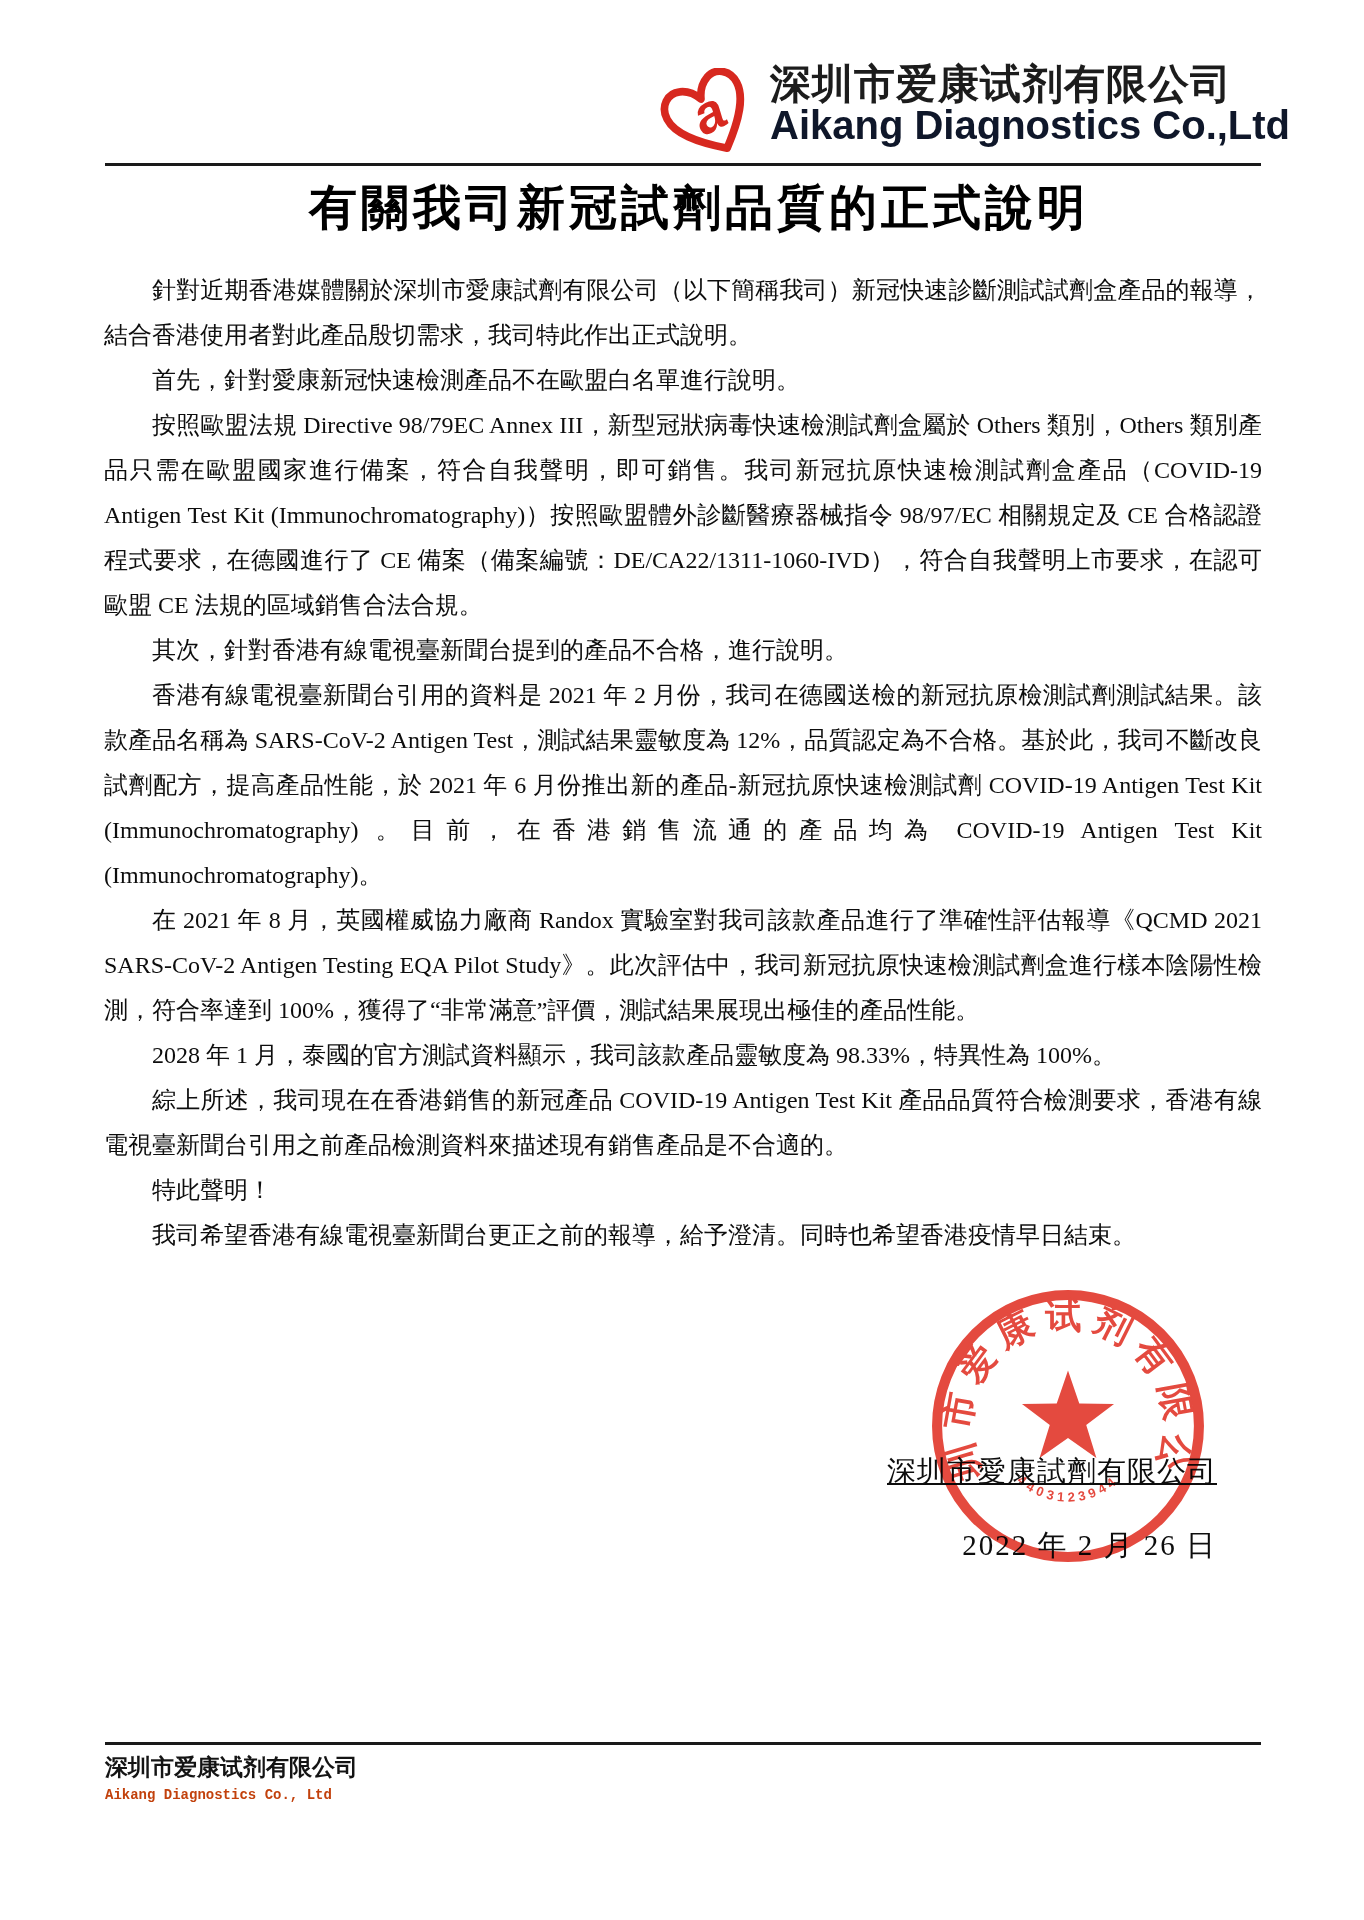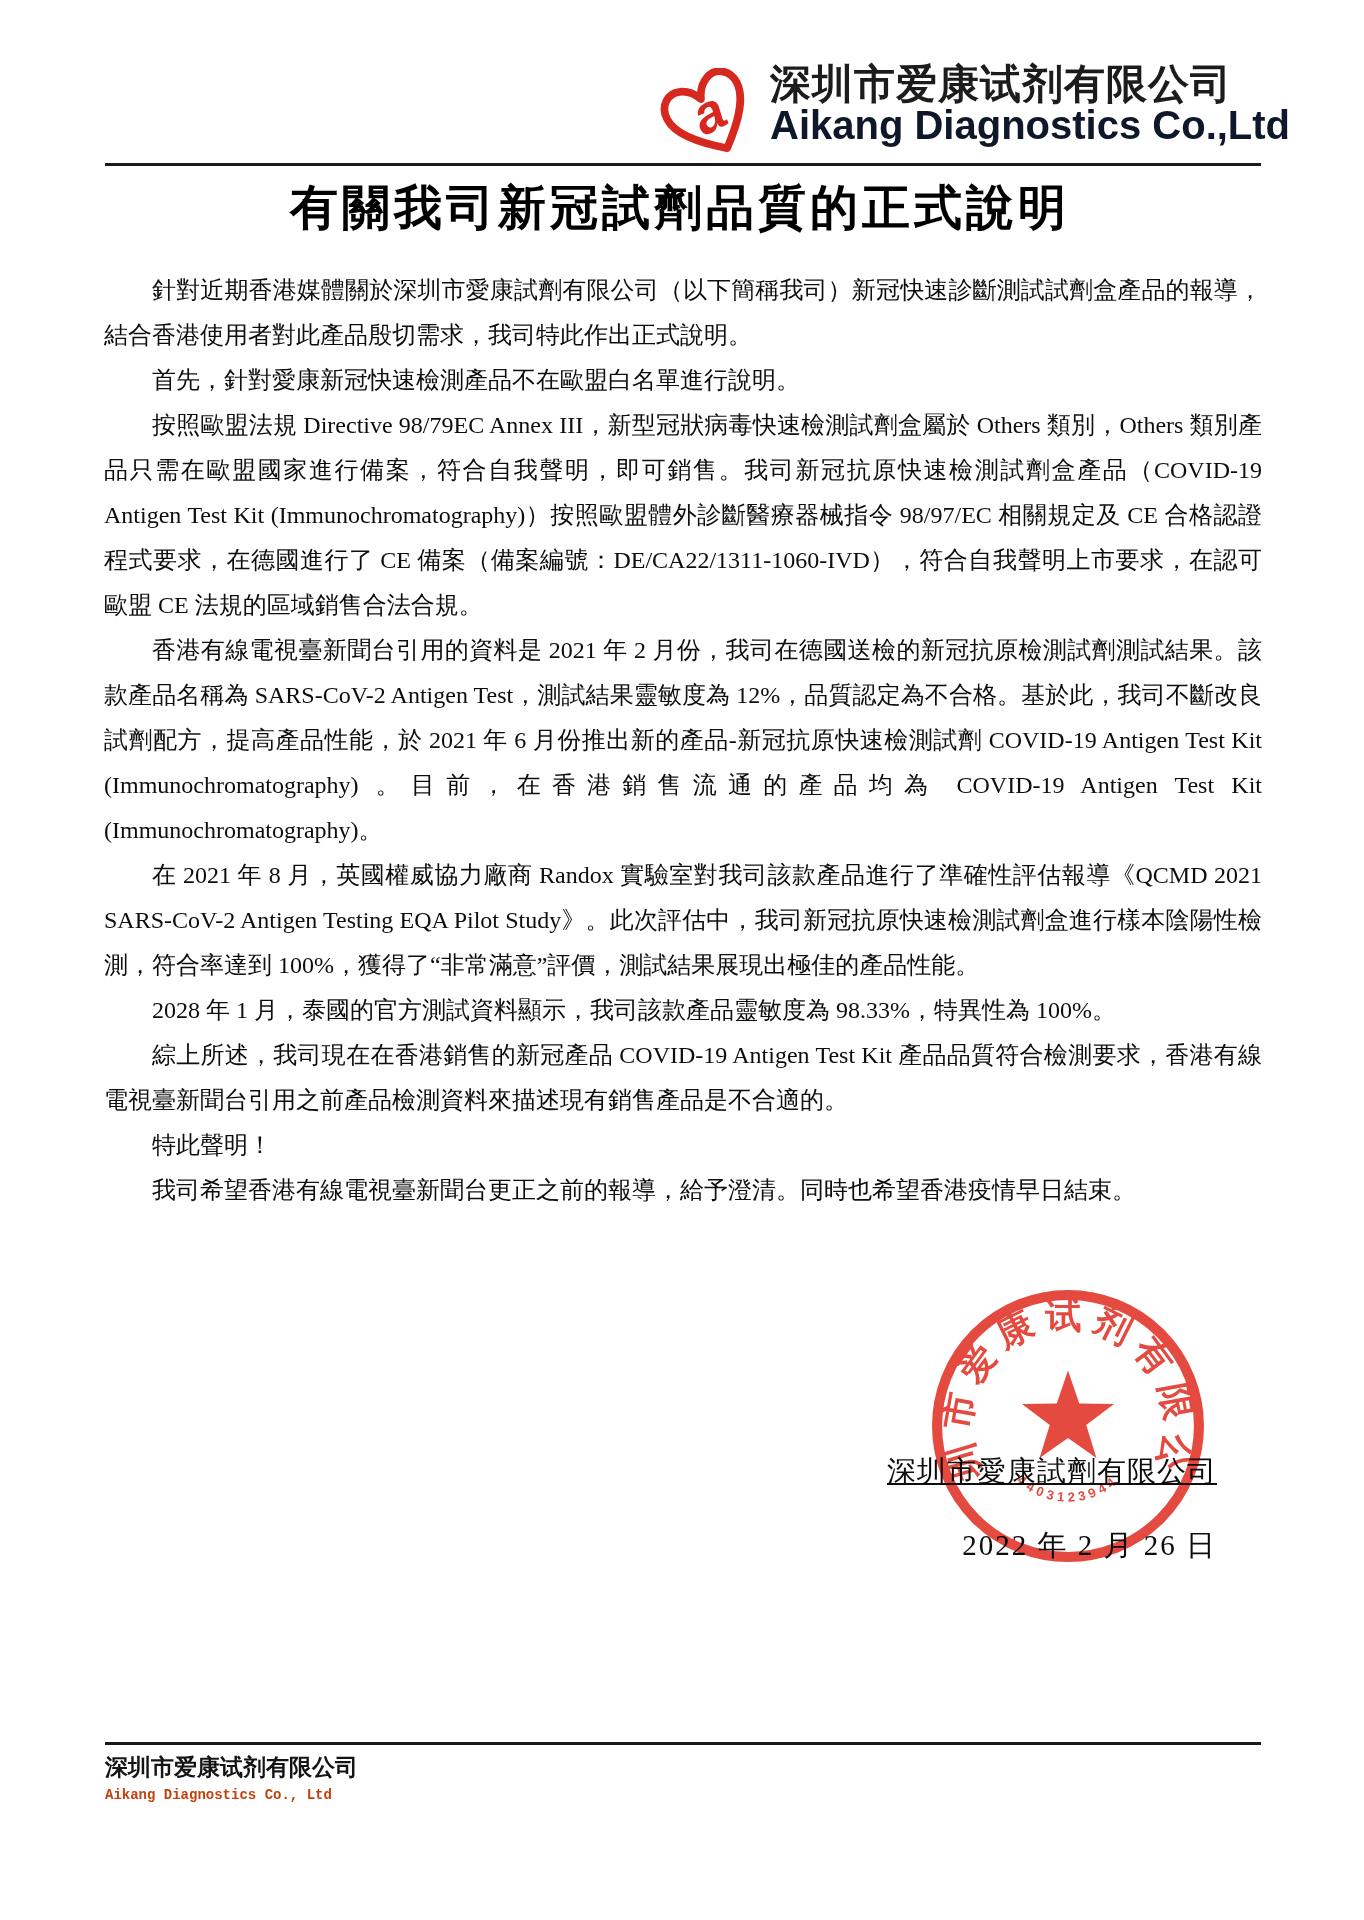--- a/index.html
+++ b/index.html
@@ -25,21 +25,21 @@
   }
   .company-en {
     font-family:"Liberation Sans","DejaVu Sans",sans-serif;
     font-weight:bold; font-size:40px; line-height:34px; color:#0f172a;
     white-space:nowrap;
   }
   .header-rule { position:absolute; top:163px; left:105px; width:1156px; height:3px; background:#1a1a1a; }
 
   
   .doc-title {
-    position:absolute; top:176px; left:102px; width:1156px;
+    position:absolute; top:176px; left:121px; width:1156px;
     text-align:center;
     font-size:48px; font-weight:700; letter-spacing:4px;
     color:#000;
   }
 
   
   .body-text {
     position:absolute; top:268px; left:104px; width:1158px;
     font-size:24px; line-height:45px;
     text-align:justify;
@@ -97,20 +97,21 @@
     </div>
     <div class="header-rule"></div>
   </div>
 
   <h1 class="doc-title">有關我司新冠試劑品質的正式說明</h1>
 
   <div class="body-text" id="body-paragraphs">
       <p>針對近期香港媒體關於深圳市愛康試劑有限公司（以下簡稱我司）新冠快速診斷測試試劑盒產品的報導，結合香港使用者對此產品殷切需求，我司特此作出正式說明。</p>
       <p>首先，針對愛康新冠快速檢測產品不在歐盟白名單進行說明。</p>
       <p>按照歐盟法規 Directive 98/79EC Annex III，新型冠狀病毒快速檢測試劑盒屬於 Others 類別，Others 類別產品只需在歐盟國家進行備案，符合自我聲明，即可銷售。我司新冠抗原快速檢測試劑盒產品（COVID-19 Antigen Test Kit (Immunochromatography)）按照歐盟體外診斷醫療器械指令 98/97/EC 相關規定及 CE 合格認證程式要求，在德國進行了 CE 備案（備案編號：DE/CA22/1311-1060-IVD），符合自我聲明上市要求，在認可歐盟 CE 法規的區域銷售合法合規。</p>
+      <p>其次，針對香港有線電視臺新聞台提到的產品不合格，進行說明。</p>
       <p>香港有線電視臺新聞台引用的資料是 2021 年 2 月份，我司在德國送檢的新冠抗原檢測試劑測試結果。該款產品名稱為 SARS-CoV-2 Antigen Test，測試結果靈敏度為 12%，品質認定為不合格。基於此，我司不斷改良試劑配方，提高產品性能，於 2021 年 6 月份推出新的產品-新冠抗原快速檢測試劑 COVID-19 Antigen Test Kit (Immunochromatography) 。目前，在香港銷售流通的產品均為 COVID-19 Antigen Test Kit (Immunochromatography)。</p>
       <p>在 2021 年 8 月，英國權威協力廠商 Randox 實驗室對我司該款產品進行了準確性評估報導《QCMD 2021 SARS-CoV-2 Antigen Testing EQA Pilot Study》。此次評估中，我司新冠抗原快速檢測試劑盒進行樣本陰陽性檢測，符合率達到 100%，獲得了“非常滿意”評價，測試結果展現出極佳的產品性能。</p>
       <p>2028 年 1 月，泰國的官方測試資料顯示，我司該款產品靈敏度為 98.33%，特異性為 100%。</p>
       <p>綜上所述，我司現在在香港銷售的新冠產品 COVID-19 Antigen Test Kit 產品品質符合檢測要求，香港有線電視臺新聞台引用之前產品檢測資料來描述現有銷售產品是不合適的。</p>
       <p>特此聲明！</p>
       <p>我司希望香港有線電視臺新聞台更正之前的報導，給予澄清。同時也希望香港疫情早日結束。</p>
     </div>
 
   <div class="signature-company">深圳市愛康試劑有限公司</div>
   <div class="signature-date">2022 年 2 月 26 日</div>

